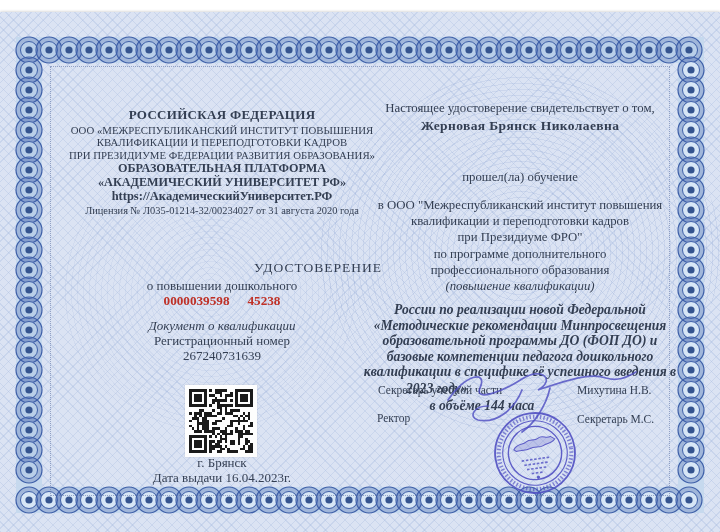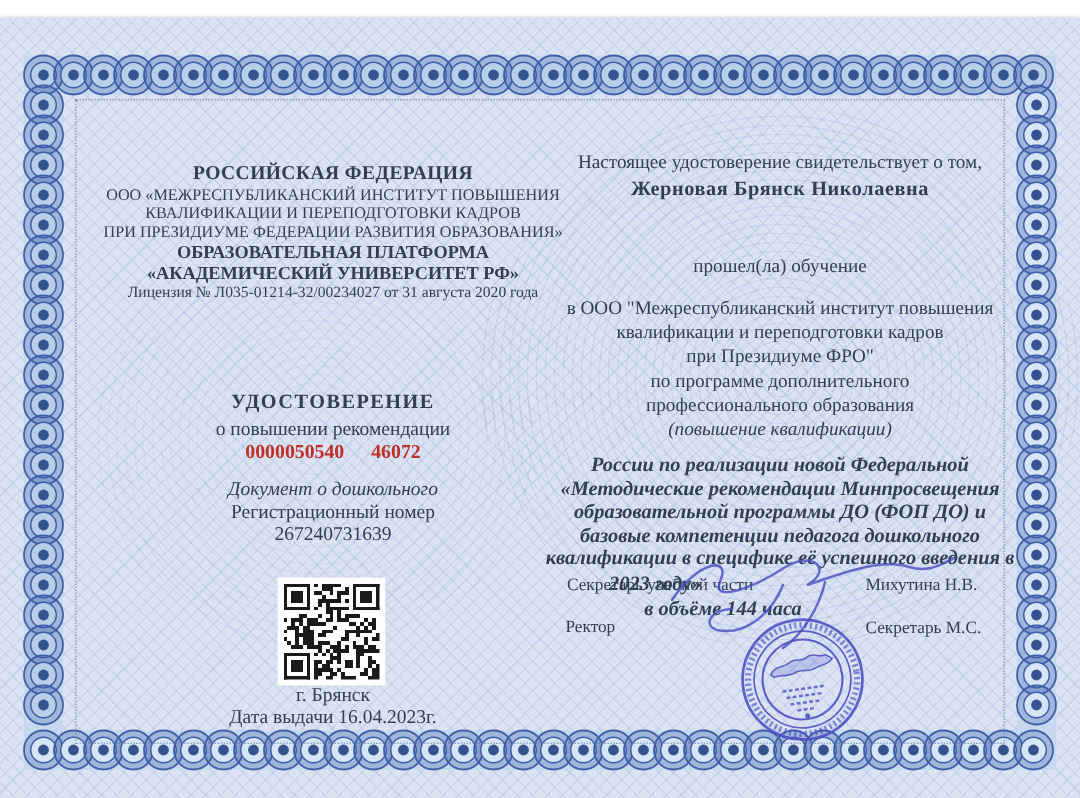--- a/index.html
+++ b/index.html
@@ -24,21 +24,21 @@
           border:1px dotted rgba(90,110,160,.55);}
   .abs{position:absolute;white-space:nowrap;}
   .ctr{text-align:center;}
   
   .left-col{left:42px;width:340px;padding-left:20px;}
   .country{font-size:13px;font-weight:bold;line-height:18px;letter-spacing:.3px;}
   .orgline{font-size:10.8px;font-weight:normal;line-height:12.4px;text-align:center;}
   .platline{font-size:12.2px;font-weight:bold;line-height:14px;}
   .site{font-size:12.5px;font-weight:bold;line-height:15px;}
   .lic{font-size:10.4px;line-height:14px;}
-  .udtitle{font-size:13.5px;font-weight:bold;letter-spacing:1px;line-height:20px;}
+  .udtitle{font-size:13.5px;font-weight:normal;letter-spacing:1px;line-height:20px;text-align:right;}
   .udsub{font-size:13px;line-height:15px;}
   .rednum{font-size:13.2px;font-weight:600;color:var(--number-red);line-height:15px;}
   .rednum span{margin:0 9px;}
   .ital{font-style:italic;}
   .t13{font-size:13px;line-height:15px;}
   .qr{position:absolute;left:185px;top:373px;width:72px;height:72px;background:#fdfdfd;
       padding:4px;box-shadow:0 0 1px rgba(0,0,0,.2);}
   .qr svg{width:64px;height:64px;display:block;}
   
   .right-col{left:360px;width:320px;}
@@ -393,31 +393,32 @@
       </svg>
     <div class="dotted"></div>
 
     <div class="abs ctr left-col" style="top:94px">
       <div class="country">РОССИЙСКАЯ ФЕДЕРАЦИЯ</div>
       <div class="orgline">ООО «МЕЖРЕСПУБЛИКАНСКИЙ ИНСТИТУТ ПОВЫШЕНИЯ</div>
       <div class="orgline">КВАЛИФИКАЦИИ И ПЕРЕПОДГОТОВКИ КАДРОВ</div>
       <div class="orgline">ПРИ ПРЕЗИДИУМЕ ФЕДЕРАЦИИ РАЗВИТИЯ ОБРАЗОВАНИЯ»</div>
       <div class="platline">ОБРАЗОВАТЕЛЬНАЯ ПЛАТФОРМА</div>
       <div class="platline">«АКАДЕМИЧЕСКИЙ УНИВЕРСИТЕТ РФ»</div>
+      <div class="site">https://АкадемическийУниверситет.РФ</div>
       <div class="lic">Лицензия № Л035-01214-32/00234027 от 31 августа 2020 года</div>
     </div>
 
     <div class="abs ctr left-col" style="top:246px">
       <div class="udtitle">УДОСТОВЕРЕНИЕ</div>
-      <div class="udsub">о повышении рекомендации</div>
-      <div class="rednum"><span>0000050540</span><span>46072</span></div>
+      <div class="udsub">о повышении дошкольного</div>
+      <div class="rednum"><span>0000039598</span><span>45238</span></div>
     </div>
 
     <div class="abs ctr left-col" style="top:306px">
-      <div class="t13 ital">Документ о дошкольного</div>
+      <div class="t13 ital">Документ о квалификации</div>
       <div class="t13">Регистрационный номер</div>
       <div class="t13">267240731639</div>
     </div>
 
     <div class="qr">
       <svg id="qr" viewBox="0 0 25 25" shape-rendering="crispEdges">
           <rect x="8" y="0" width="1" height="1" fill="#1a1a1a"></rect>
           <rect x="10" y="0" width="1" height="1" fill="#1a1a1a"></rect>
           <rect x="11" y="0" width="1" height="1" fill="#1a1a1a"></rect>
           <rect x="12" y="0" width="1" height="1" fill="#1a1a1a"></rect>

